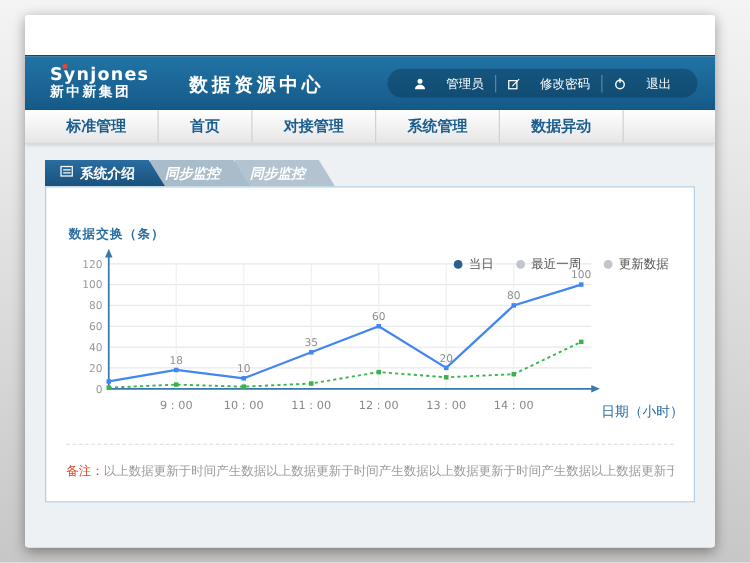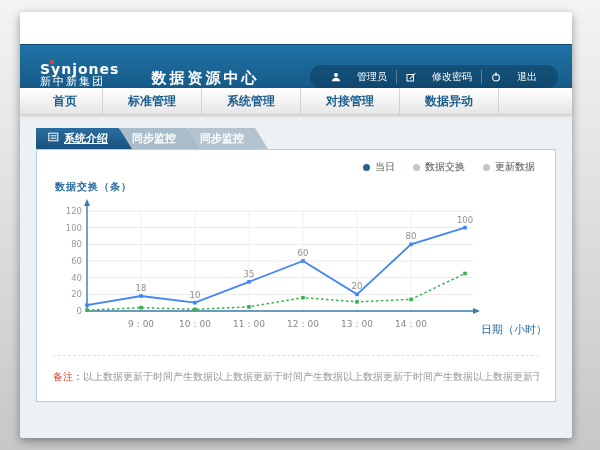--- a/index.html
+++ b/index.html
@@ -11,29 +11,29 @@
   }
   .window{
     position:absolute;left:20px;top:12px;width:552px;height:426px;
     background:#fff;border-radius:3px;
     box-shadow:0 3px 10px rgba(0,0,0,.38);
     overflow:hidden;
   }
   .win-top{height:32px;background:#fff;}
   
   .header{
-    height:44px;display:flex;align-items:flex-end;
+    height:44px;display:flex;align-items:center;
     background:linear-gradient(#2173a6,#155a88);
     border-top:1px solid #0f4a73;
     padding:0 14px;box-sizing:border-box;
   }
   .logo{display:flex;flex-direction:column;line-height:1.05;position:relative;padding-left:6px;}
   .logo-en{color:#fff;font-size:14px;font-weight:bold;letter-spacing:1px;}
   .logo-dot{position:absolute;left:16px;top:-2px;width:4px;height:4px;border-radius:50%;background:#e8442e;}
-  .logo-cn{color:#fff;font-size:11px;font-weight:normal;letter-spacing:2px;}
+  .logo-cn{color:#fff;font-size:11px;font-weight:bold;letter-spacing:2px;}
   .app-title{color:#fff;font-size:15px;font-weight:bold;letter-spacing:3px;margin-left:32px;padding-top:4px;}
   .user-pill{
     margin-left:auto;display:flex;align-items:center;
     background:rgba(6,40,64,.35);border-radius:12px;
     padding:3px 12px;height:17px;
   }
   .pill-item{display:flex;align-items:center;gap:16px;color:#fff;font-size:10px;cursor:pointer;padding:0 9px;}
   .pill-item + .pill-item{border-left:1px solid rgba(255,255,255,.3);}
   .pill-item svg{display:block;}
   
@@ -50,30 +50,30 @@
   }
   
   .content{height:324px;background:#edf1f4;padding-top:13px;box-sizing:border-box;}
   .tab-bar{display:flex;align-items:flex-end;margin-left:16px;height:21px;position:relative;z-index:3;}
   .tab{
     height:21px;line-height:21px;font-size:11px;font-weight:bold;color:#fff;
     padding:0 24px 0 12px;margin-right:-12px;cursor:pointer;
     clip-path:polygon(0 0,calc(100% - 13px) 0,100% 100%,0 100%);
     display:flex;align-items:center;gap:5px;white-space:nowrap;
   }
-  .tab.active{background:linear-gradient(#2a6da0,#19517e);position:relative;z-index:4;text-decoration:underline;}
-  .tab.inactive{background:#a9bcca;}
+  .tab.active{background:linear-gradient(#2a6da0,#19517e);position:relative;z-index:4;}
+  .tab.inactive{background:#a9bcca;font-style:italic;}
   .tab.inactive:last-child{background:#b3c3d0;}
   .panel{
     margin:0 16px;height:253px;background:#fff;
     border:1px solid #b5d0e2;position:relative;box-sizing:border-box;
   }
   
   .radio-row{position:absolute;top:10px;right:20px;display:flex;gap:18px;}
-  .radio-item{display:flex;align-items:center;gap:5px;font-size:10px;color:#555;cursor:pointer;}
+  .radio-item{display:flex;align-items:center;gap:5px;font-size:10px;color:#555;cursor:pointer;margin-top:44px;}
   .radio-dot{width:7px;height:7px;border-radius:50%;background:#c0c6cc;}
   .radio-item.selected .radio-dot{background:#2b5f90;}
   
   .chart-wrap{display:flex;padding:30px 6px 0 14px;}
   .ylabel{font-size:10px;font-weight:bold;color:#2a6da0;letter-spacing:1px;margin:0 0 3px 4px;}
   .chart-right{width:76px;position:relative;}
   .legend-box{position:absolute;top:56px;left:2px;}
   .legend-item{display:flex;align-items:center;gap:6px;margin:7px 0;font-size:10px;color:#666;white-space:nowrap;}
   .legend-sample{width:22px;height:0;}
   .xlabel{position:absolute;bottom:6px;left:0;font-size:11px;font-weight:normal;color:#2a6da0;white-space:nowrap;}
@@ -122,24 +122,24 @@
               <circle cx="5" cy="5.6" r="3.4" fill="none" stroke="#fff" stroke-width="1.1"></circle>
               <line x1="5" y1="0.6" x2="5" y2="4.2" stroke="#fff" stroke-width="1.2"></line>
             </svg>
           </span>
           <span>退出</span>
         </div>
       </div>
   </div>
 
   <div class="nav">
+      <div class="nav-item">标准管理</div>
       <div class="nav-item">首页</div>
-      <div class="nav-item">标准管理</div>
+      <div class="nav-item">对接管理</div>
       <div class="nav-item">系统管理</div>
-      <div class="nav-item">对接管理</div>
       <div class="nav-item">数据异动</div>
     </div>
 
   <div class="content">
     <div class="tab-bar">
         <div class="tab active" style="z-index: 4;">
           <span><svg width="11" height="10" viewBox="0 0 11 10">
               <rect x="0.8" y="1.2" width="9" height="7.6" fill="none" stroke="#fff" stroke-width="1"></rect>
               <line x1="2.5" y1="3.8" x2="8.5" y2="3.8" stroke="#fff" stroke-width="1"></line>
               <line x1="2.5" y1="6.2" x2="8.5" y2="6.2" stroke="#fff" stroke-width="1"></line>
@@ -155,21 +155,21 @@
       </div>
 
     <div class="panel">
       <div class="radio-row">
           <span class="radio-item selected">
             <span class="radio-dot"></span>
             <span>当日</span>
           </span>
           <span class="radio-item">
             <span class="radio-dot"></span>
-            <span>数据交换</span>
+            <span>最近一周</span>
           </span>
           <span class="radio-item">
             <span class="radio-dot"></span>
             <span>更新数据</span>
           </span>
         </div>
 
       <div class="chart-wrap">
         <div class="chart-left">
           <div class="ylabel">数据交换（条）</div>

